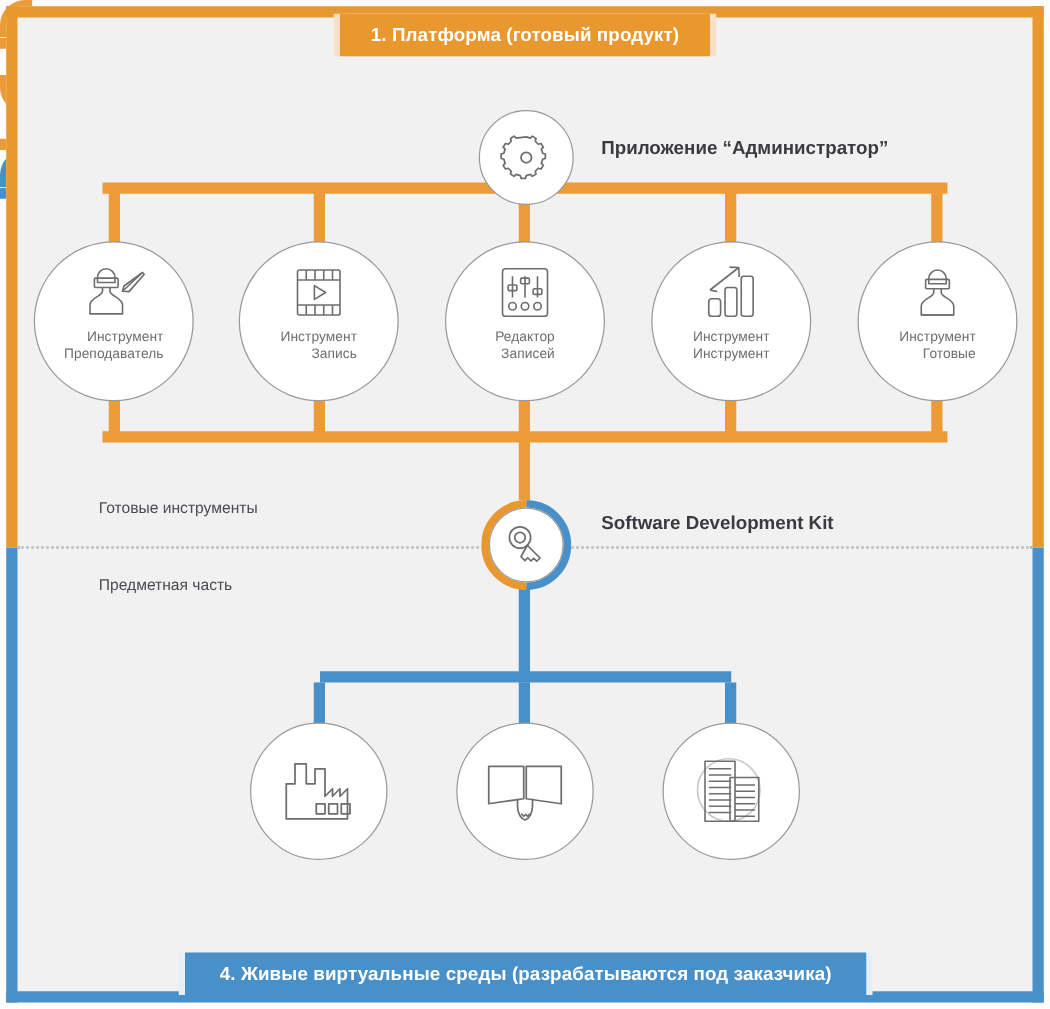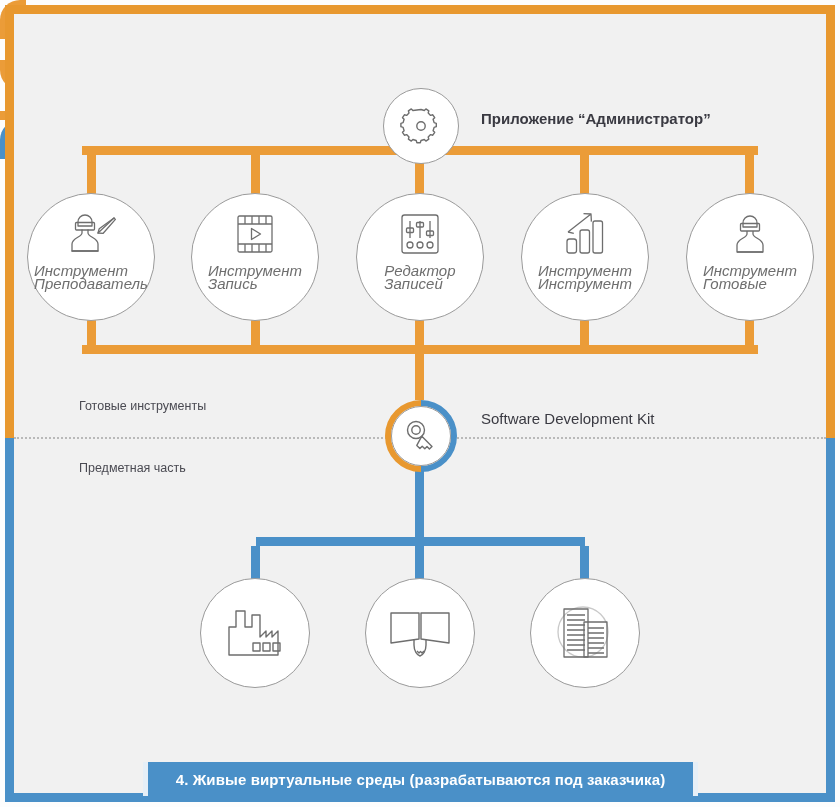--- a/index.html
+++ b/index.html
@@ -103,22 +103,22 @@
   
   .node{
     position:absolute;border-radius:50%;
     background:#ffffff;border:1px solid #9a9a9a;
     box-sizing:border-box;
     display:flex;flex-direction:column;align-items:center;justify-content:flex-start;
   }
   .tool-node{width:128px;height:128px;top:193px;}
   .tool-node .icon-wrap{margin-top:16px;height:48px;display:flex;align-items:center;}
   .tool-label{
-    margin-top:6px;text-align:left;color:#6e6e6e;
-    font-size:15px;line-height:13px;letter-spacing:.05px;font-style:italic;
+    margin-top:6px;text-align:right;color:#6e6e6e;
+    font-size:11px;line-height:13px;letter-spacing:.05px;
   }
   #node-gear{
     width:76px;height:76px;left:383px;top:88px;
     align-items:center;justify-content:center;
   }
   #node-sdk{
     width:72px;height:72px;left:385px;top:400px;
     align-items:center;justify-content:center;
     border:none;background:transparent;
   }
@@ -126,21 +126,21 @@
     position:absolute;left:6px;top:6px;width:60px;height:60px;
     border-radius:50%;background:#fff;border:1px solid #9a9a9a;box-sizing:border-box;
     display:flex;align-items:center;justify-content:center;
   }
   .env-node{width:110px;height:110px;top:578px;}
   .env-node .icon-wrap{display:flex;align-items:center;justify-content:center;height:100%;}
 
   
   .free-text{position:absolute;white-space:nowrap;}
   #label-admin{left:481px;top:110px;font-size:15px;font-weight:bold;color:#3a3a42;}
-  #label-sdk{left:481px;top:410px;font-size:15px;font-weight:normal;color:#3a3a42;}
+  #label-sdk{left:481px;top:410px;font-size:15px;font-weight:bold;color:#3a3a42;}
   #label-ready{left:79px;top:399px;font-size:12.5px;color:#4a4a52;}
   #label-domain{left:79px;top:461px;font-size:12.5px;color:#4a4a52;}
 
   svg{display:block;}
 </style>
 </head>
 <body>
 
 <div id="stage">
 
@@ -333,15 +333,16 @@
           <circle cx="29" cy="28" r="25" stroke="#c9c9c9"></circle>
           <rect x="10" y="5" width="24" height="48"></rect>
           <rect x="30" y="18" width="23" height="35"></rect>
           <path d="M13 11 h18 M13 16 h18 M13 21 h18 M13 26 h18 M13 31 h18 M13 36 h18 M13 41 h18 M13 46 h18"></path>
           <path d="M34 24 h16 M34 29 h16 M34 34 h16 M34 39 h16 M34 44 h16 M34 49 h16"></path>
         </g>
       </svg>
     </span>
   </div>
 
+  <div class="banner" id="banner-top">1. Платформа (готовый продукт)</div>
   <div class="banner" id="banner-bottom">4. Живые виртуальные среды (разрабатываются под заказчика)</div>
 
 </div>
 
 </body></html>

